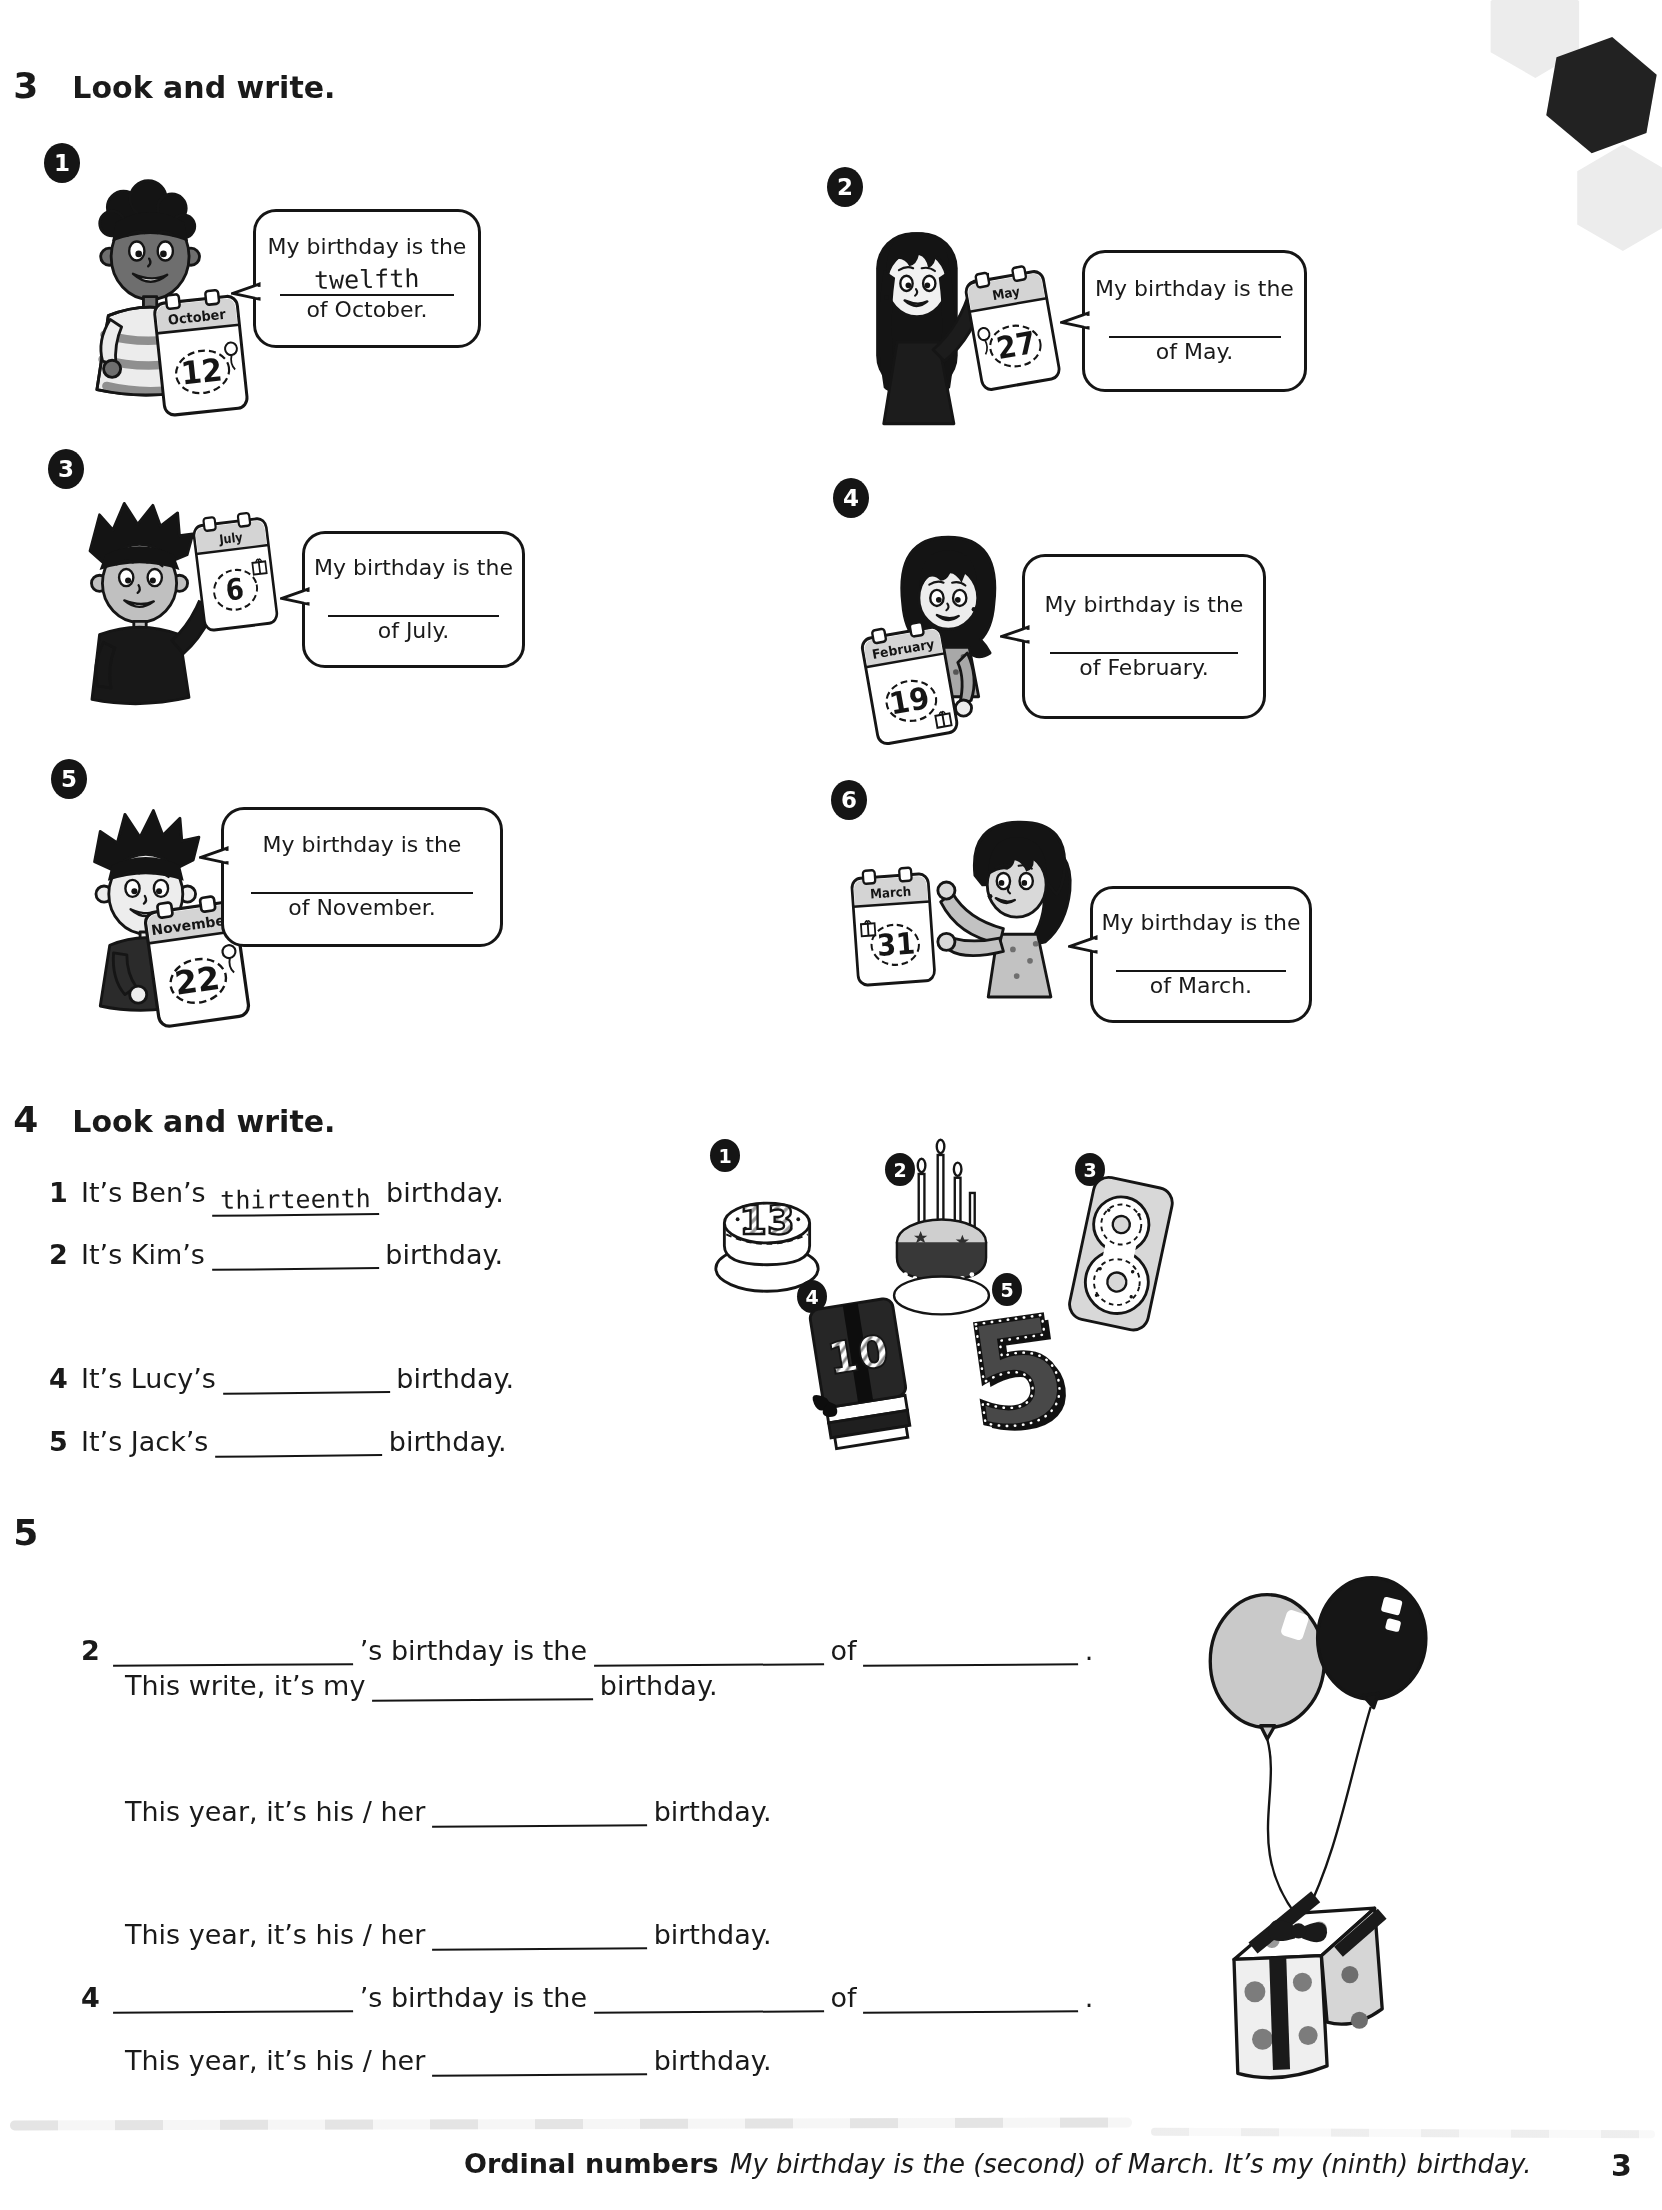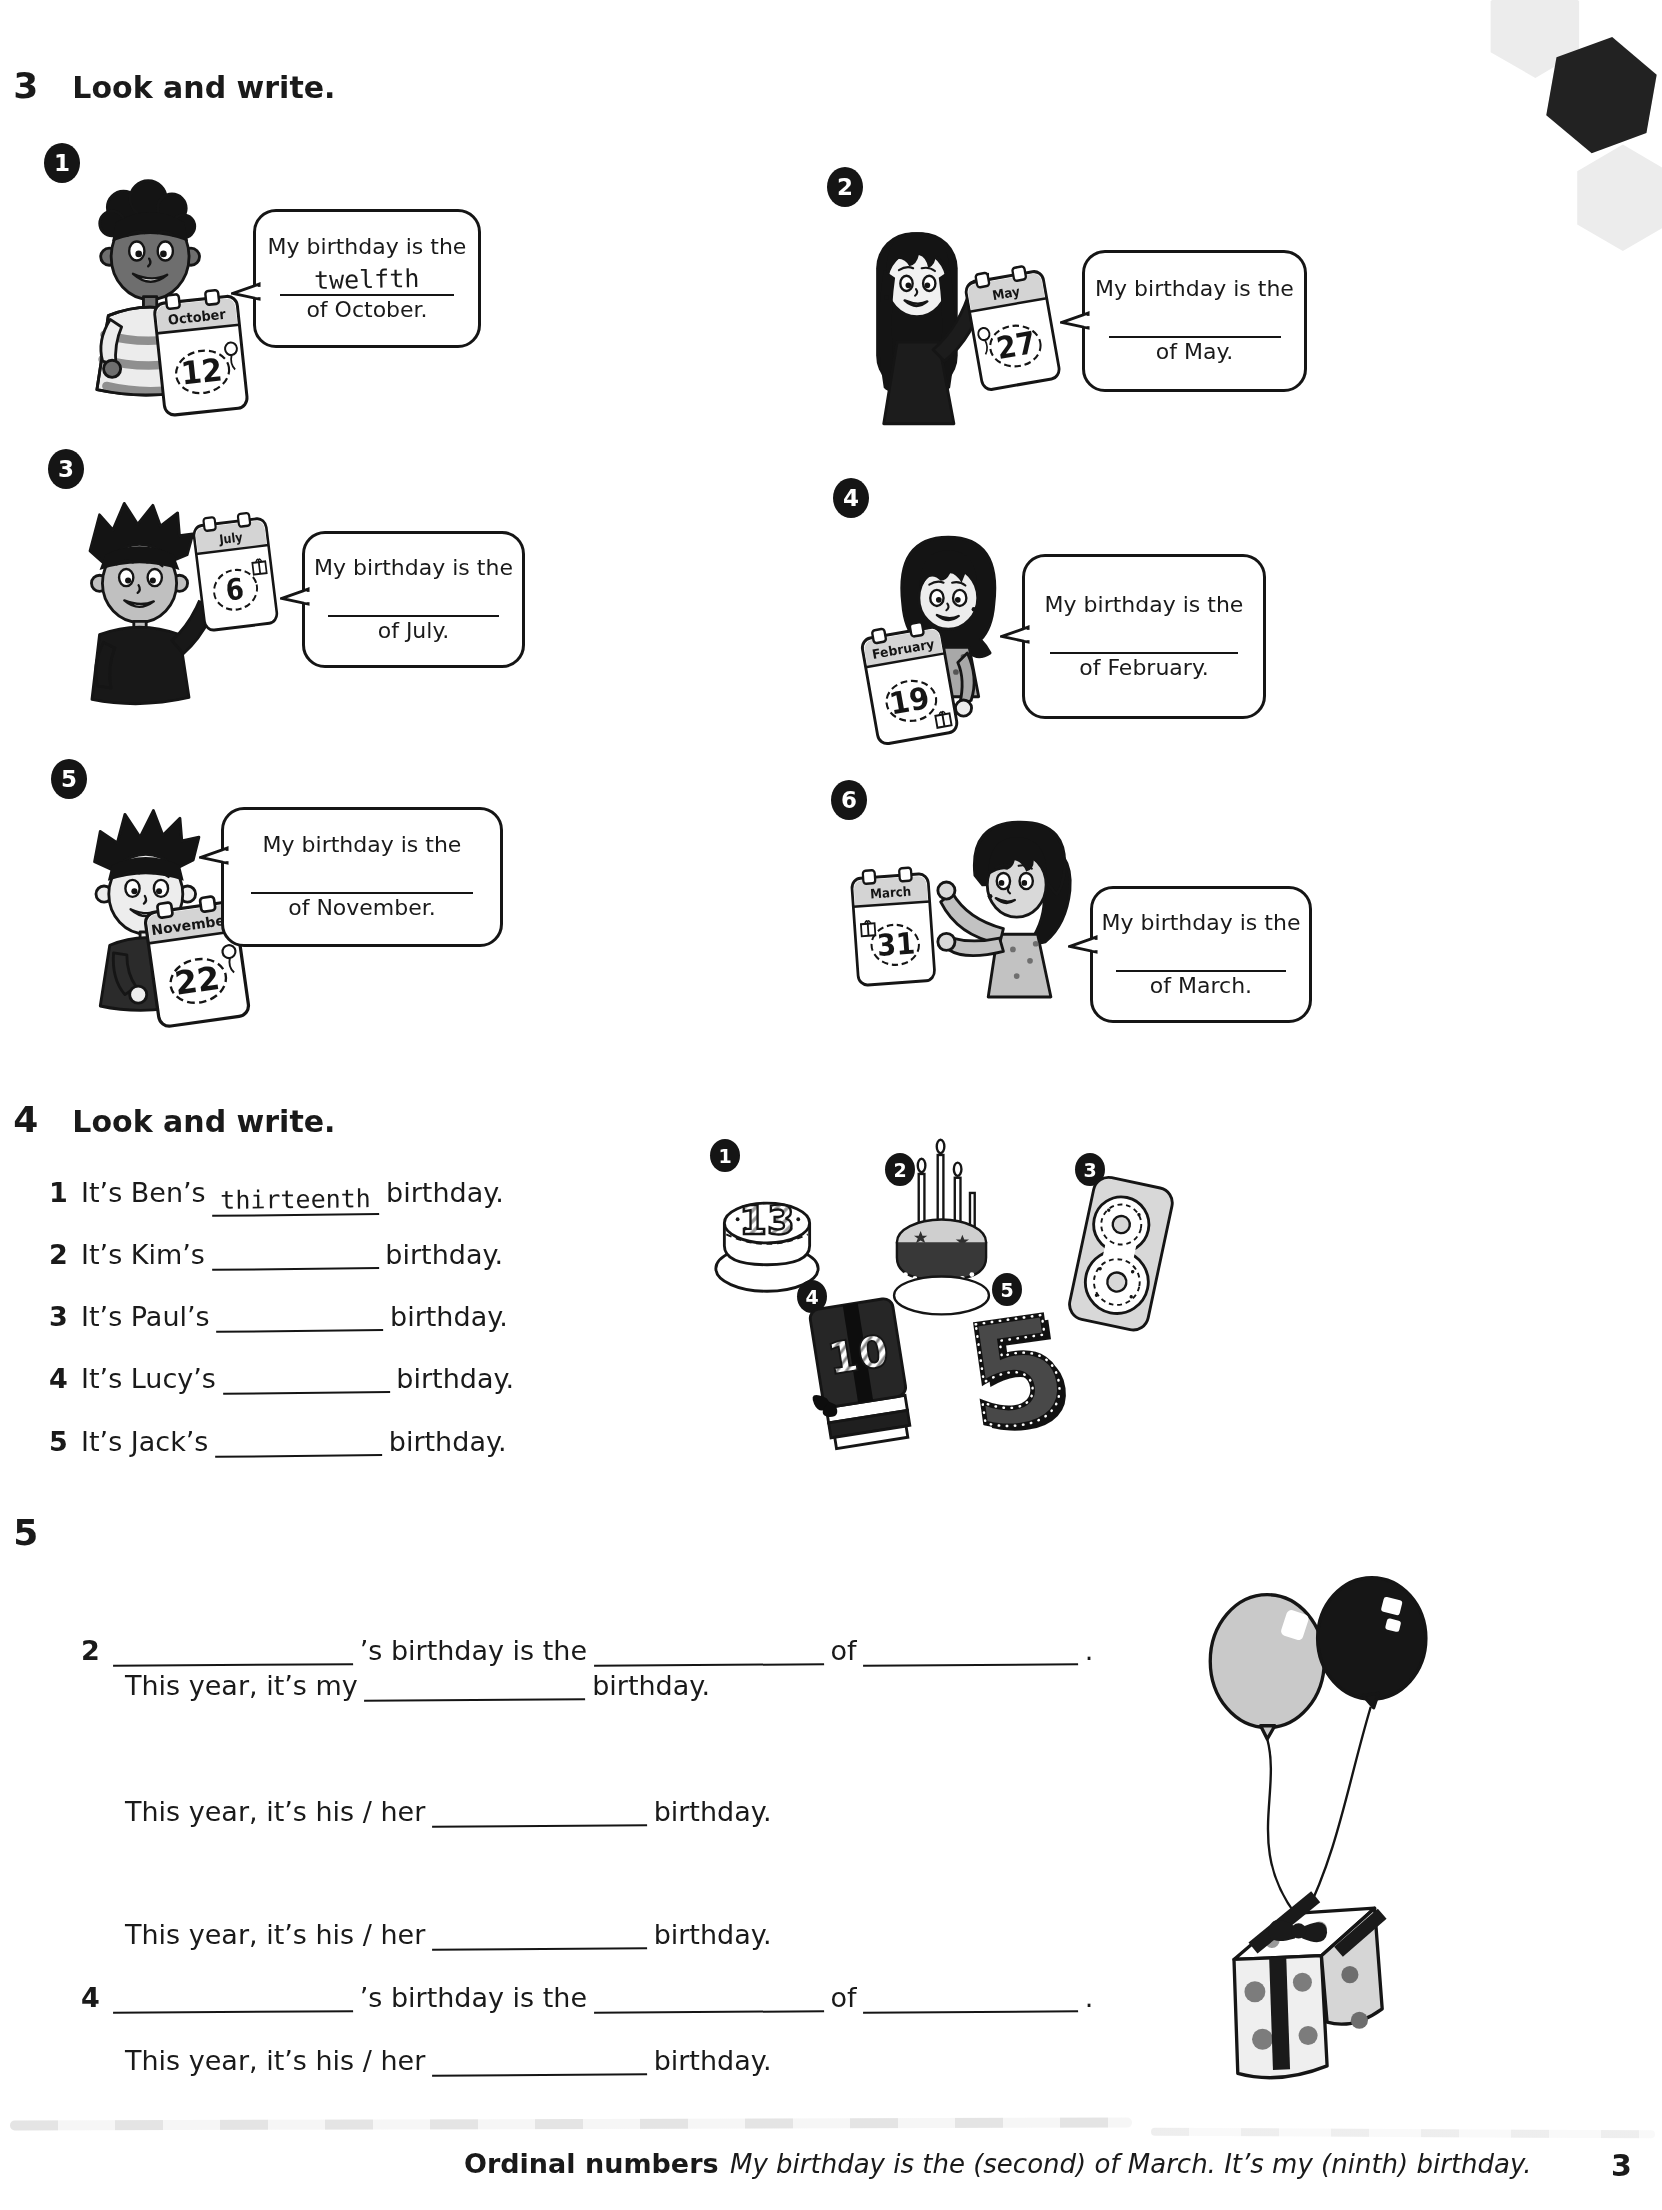--- a/index.html
+++ b/index.html
@@ -396,23 +396,20 @@
     <span class="sec-num">4</span>
     <span class="sec-title">Look and write.</span>
   </div>
 
   <div class="row" style="left:49px;top:1177px">
     <span class="inum">1</span><span>It’s Ben’s</span><span class="ansline" style="width:167px"><span class="hand">thirteenth</span></span><span>birthday.</span>
   </div>
   <div class="row" style="left:49px;top:1238px">
     <span class="inum">2</span><span>It’s Kim’s</span><span class="ansline" style="width:167px"><span class="hand"></span></span><span>birthday.</span>
   </div>
-  <div class="row" style="left:49px;top:1300px">
-    <span class="inum">3</span><span>It’s Paul’s</span><span class="ansline" style="width:167px"><span class="hand"></span></span><span>birthday.</span>
-  </div>
   <div class="row" style="left:49px;top:1362px">
     <span class="inum">4</span><span>It’s Lucy’s</span><span class="ansline" style="width:167px"><span class="hand"></span></span><span>birthday.</span>
   </div>
   <div class="row" style="left:49px;top:1425px">
     <span class="inum">5</span><span>It’s Jack’s</span><span class="ansline" style="width:167px"><span class="hand"></span></span><span>birthday.</span>
   </div>
 
   <div class="badge small" style="left:710px;top:1139px">1</div>
   <svg class="abs" style="left:713px;top:1151px;width:108px;height:146px" viewBox="0 0 114 154">
     <defs>
@@ -518,21 +515,21 @@
       <text x="56" y="146" text-anchor="middle" font-size="150" font-weight="700" fill="#484848" stroke="#111" stroke-width="5">5</text>
       <text x="56" y="146" text-anchor="middle" font-size="150" font-weight="700" fill="none" stroke="#fff" stroke-width="2.5" stroke-linecap="round" stroke-dasharray="0.5 8">5</text>
     </g>
   </svg>
 
   <div class="sec-head" style="left:13.3px;top:1512px">
     <span class="sec-num">5</span>
   </div>
 
   <div class="row" style="left:125px;top:1670px">
-    <span>This year, it’s my</span><span class="blank" style="width:221px"></span><span>birthday.</span>
+    <span>This write, it’s my</span><span class="blank" style="width:221px"></span><span>birthday.</span>
   </div>
 
   <div class="row" style="left:81px;top:1635px">
     <span class="inum">2</span><span class="blank" style="width:240px;margin-left:0"></span><span>’s birthday is the</span><span class="blank" style="width:230px"></span><span>of</span><span class="blank" style="width:215px"></span><span>.</span>
   </div>
   <div class="row" style="left:125px;top:1796px">
     <span>This year, it’s his / her</span><span class="blank" style="width:215px"></span><span>birthday.</span>
   </div>
 
   <div class="row" style="left:125px;top:1919px">

